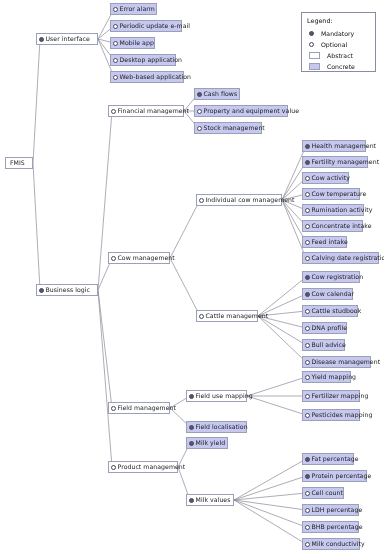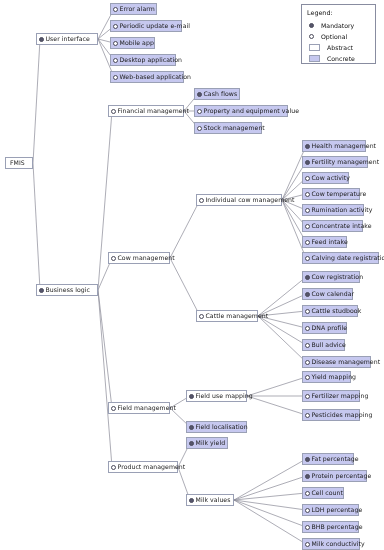--- a/index.html
+++ b/index.html
@@ -243,21 +243,21 @@
       <div class="node concrete" style="left: 302px; top: 521px; width: 57px;">
         <span class="mark optional"></span>
         <span class="lbl">BHB percentage</span>
       </div>
       <div class="node concrete" style="left: 302px; top: 538px; width: 58px;">
         <span class="mark optional"></span>
         <span class="lbl">Milk conductivity</span>
       </div>
     </div>
 
-  <div id="legend" style="left: 301px; top: 4px; width: 75px; height: 60px;">
+  <div id="legend" style="left: 301px; top: 12px; width: 75px; height: 60px;">
     <div class="ltitle">Legend:</div>
     <div class="lrow" style="top:17px">
       <span class="lcirc" style="background:#55556b"></span>
       <span class="ltxt">Mandatory</span>
     </div>
     <div class="lrow" style="top:28px">
       <span class="lcirc" style="background:#fff"></span>
       <span class="ltxt">Optional</span>
     </div>
     <div class="lrow" style="top:39px">

